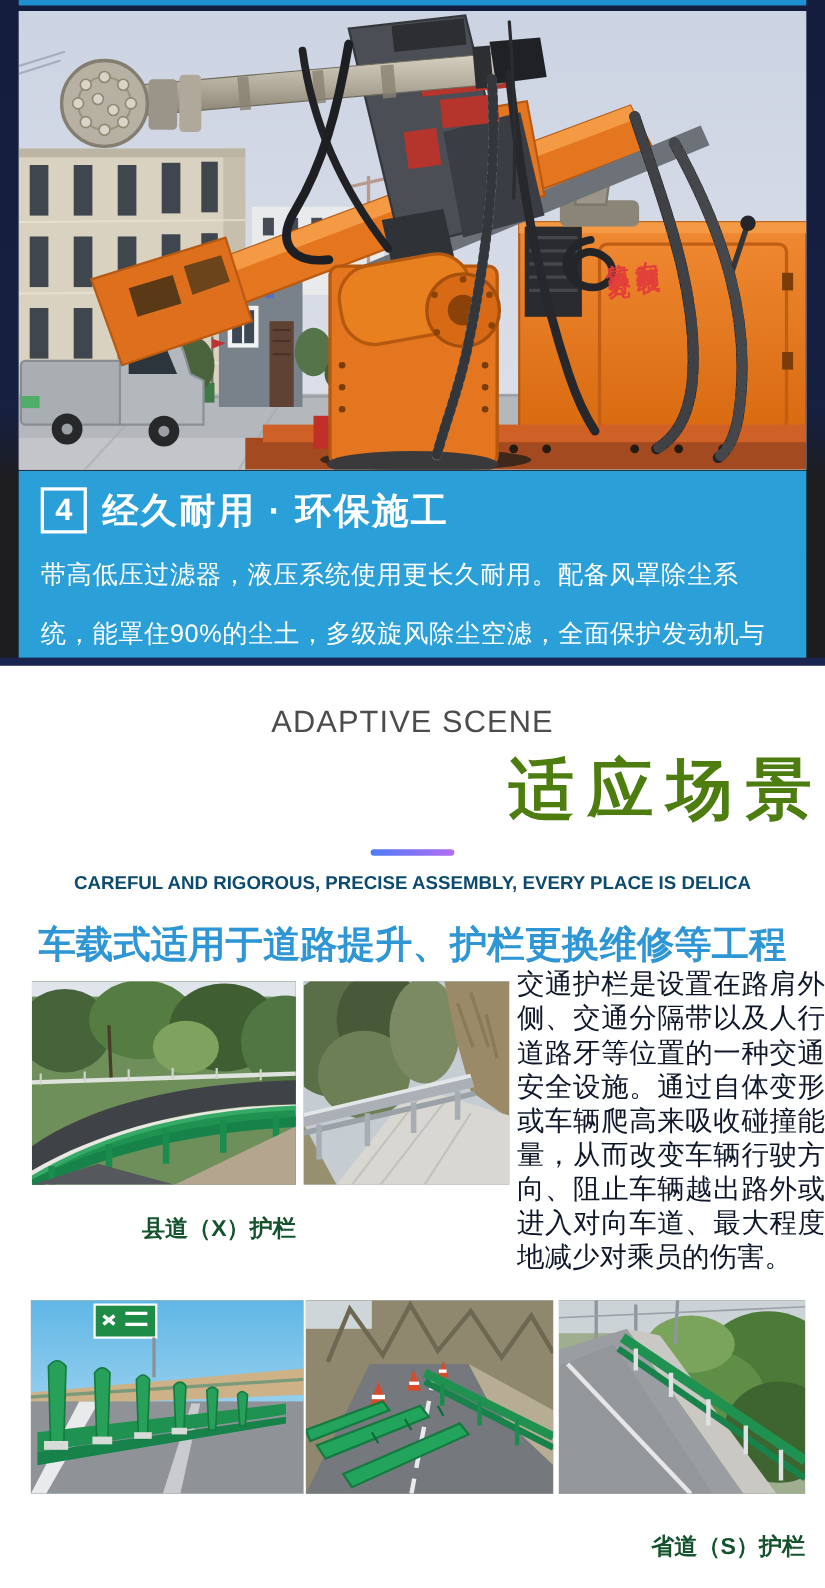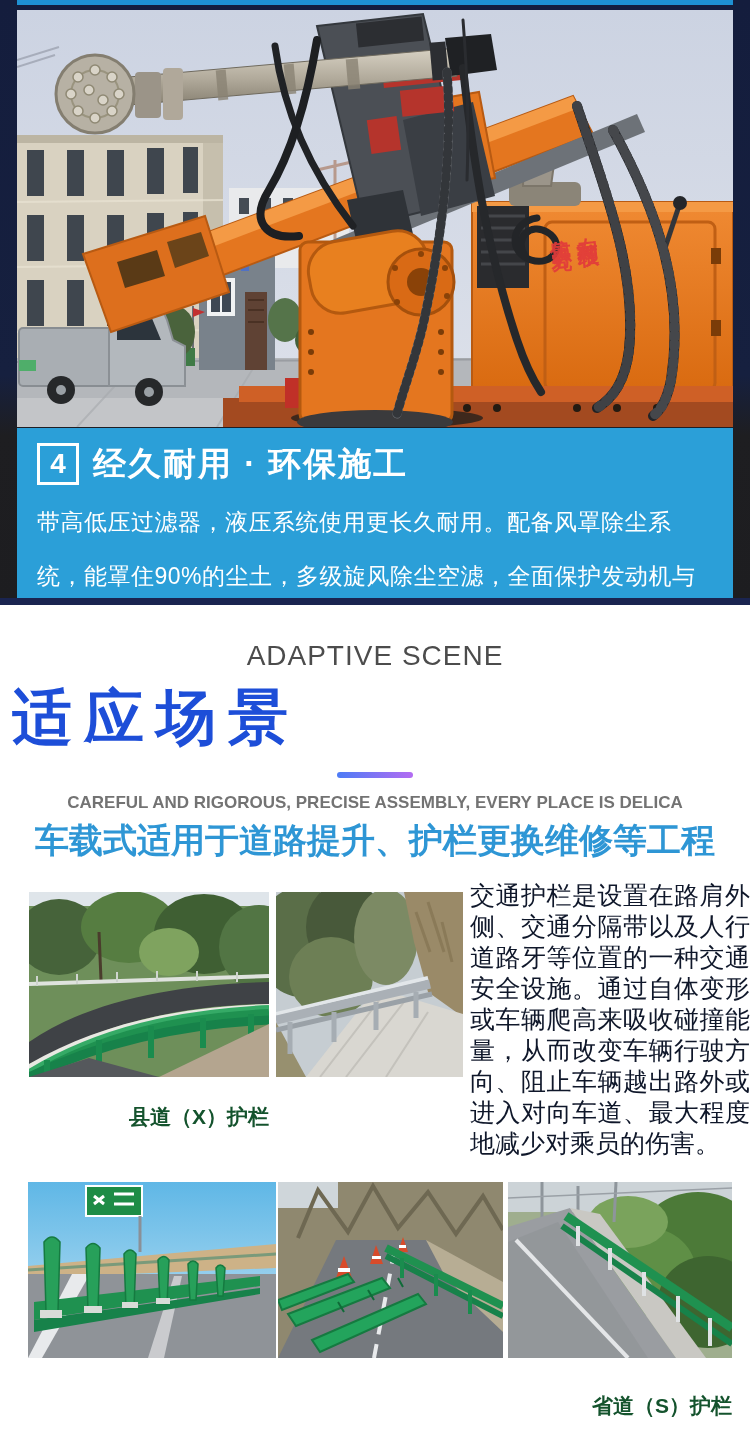--- a/index.html
+++ b/index.html
@@ -19,27 +19,27 @@
           color:#ffffff;box-sizing:border-box;padding:12px 16px 0 20px;}
   .banner-head{display:flex;align-items:center;gap:14px;height:48px;}
   .num-box{width:42px;height:42px;border:3px solid #ffffff;box-sizing:border-box;
            display:flex;align-items:center;justify-content:center;font-size:28px;font-weight:bold;}
   .btitle{font-size:33px;font-weight:bold;letter-spacing:2px;}
   .bdesc{margin:7px 0 0 0;font-size:23px;line-height:54px;letter-spacing:.5px;}
   .bottom-strip{position:absolute;left:0;top:598px;width:750px;height:7px;background:#1a2450;}
   
   .sub-en{position:absolute;left:0;top:640px;width:750px;text-align:center;
           font-size:28px;color:#4c4c4c;letter-spacing:1px;}
-  .title-cn{position:absolute;left:0;top:678px;width:750px;text-align:left;
-            font-size:60px;font-weight:bold;color:#1d4ed8;letter-spacing:12px;text-indent:12px;}
+  .title-cn{position:absolute;left:0;top:678px;width:750px;text-align:right;
+            font-size:60px;font-weight:bold;color:#4d7c0f;letter-spacing:12px;text-indent:12px;}
   .divider{position:absolute;left:337px;top:772px;width:76px;height:6px;border-radius:3px;
            background:linear-gradient(90deg,#4d7cf6,#b36cf2);}
   .tagline{position:absolute;left:0;top:793px;width:750px;text-align:center;
-           font-size:17px;font-weight:bold;color:#737373;}
-  .blue-heading{position:absolute;left:0;top:818px;width:750px;text-align:center;
+           font-size:17px;font-weight:bold;color:#0c4a6e;}
+  .blue-heading{position:absolute;left:0;top:836px;width:750px;text-align:center;
                 font-size:34px;font-weight:bold;color:#2e96d5;}
   .fig{position:absolute;overflow:hidden;background:#9aa49a;}
   .fig svg{display:block;}
   .fig-label{position:absolute;text-align:right;font-size:21px;font-weight:bold;color:#14532d;}
   .desc-col{position:absolute;left:470px;top:880px;width:280px;margin:0;
             font-size:25px;line-height:31px;color:#0f172a;text-align:justify;}
 </style>
 </head>
 <body>
 

